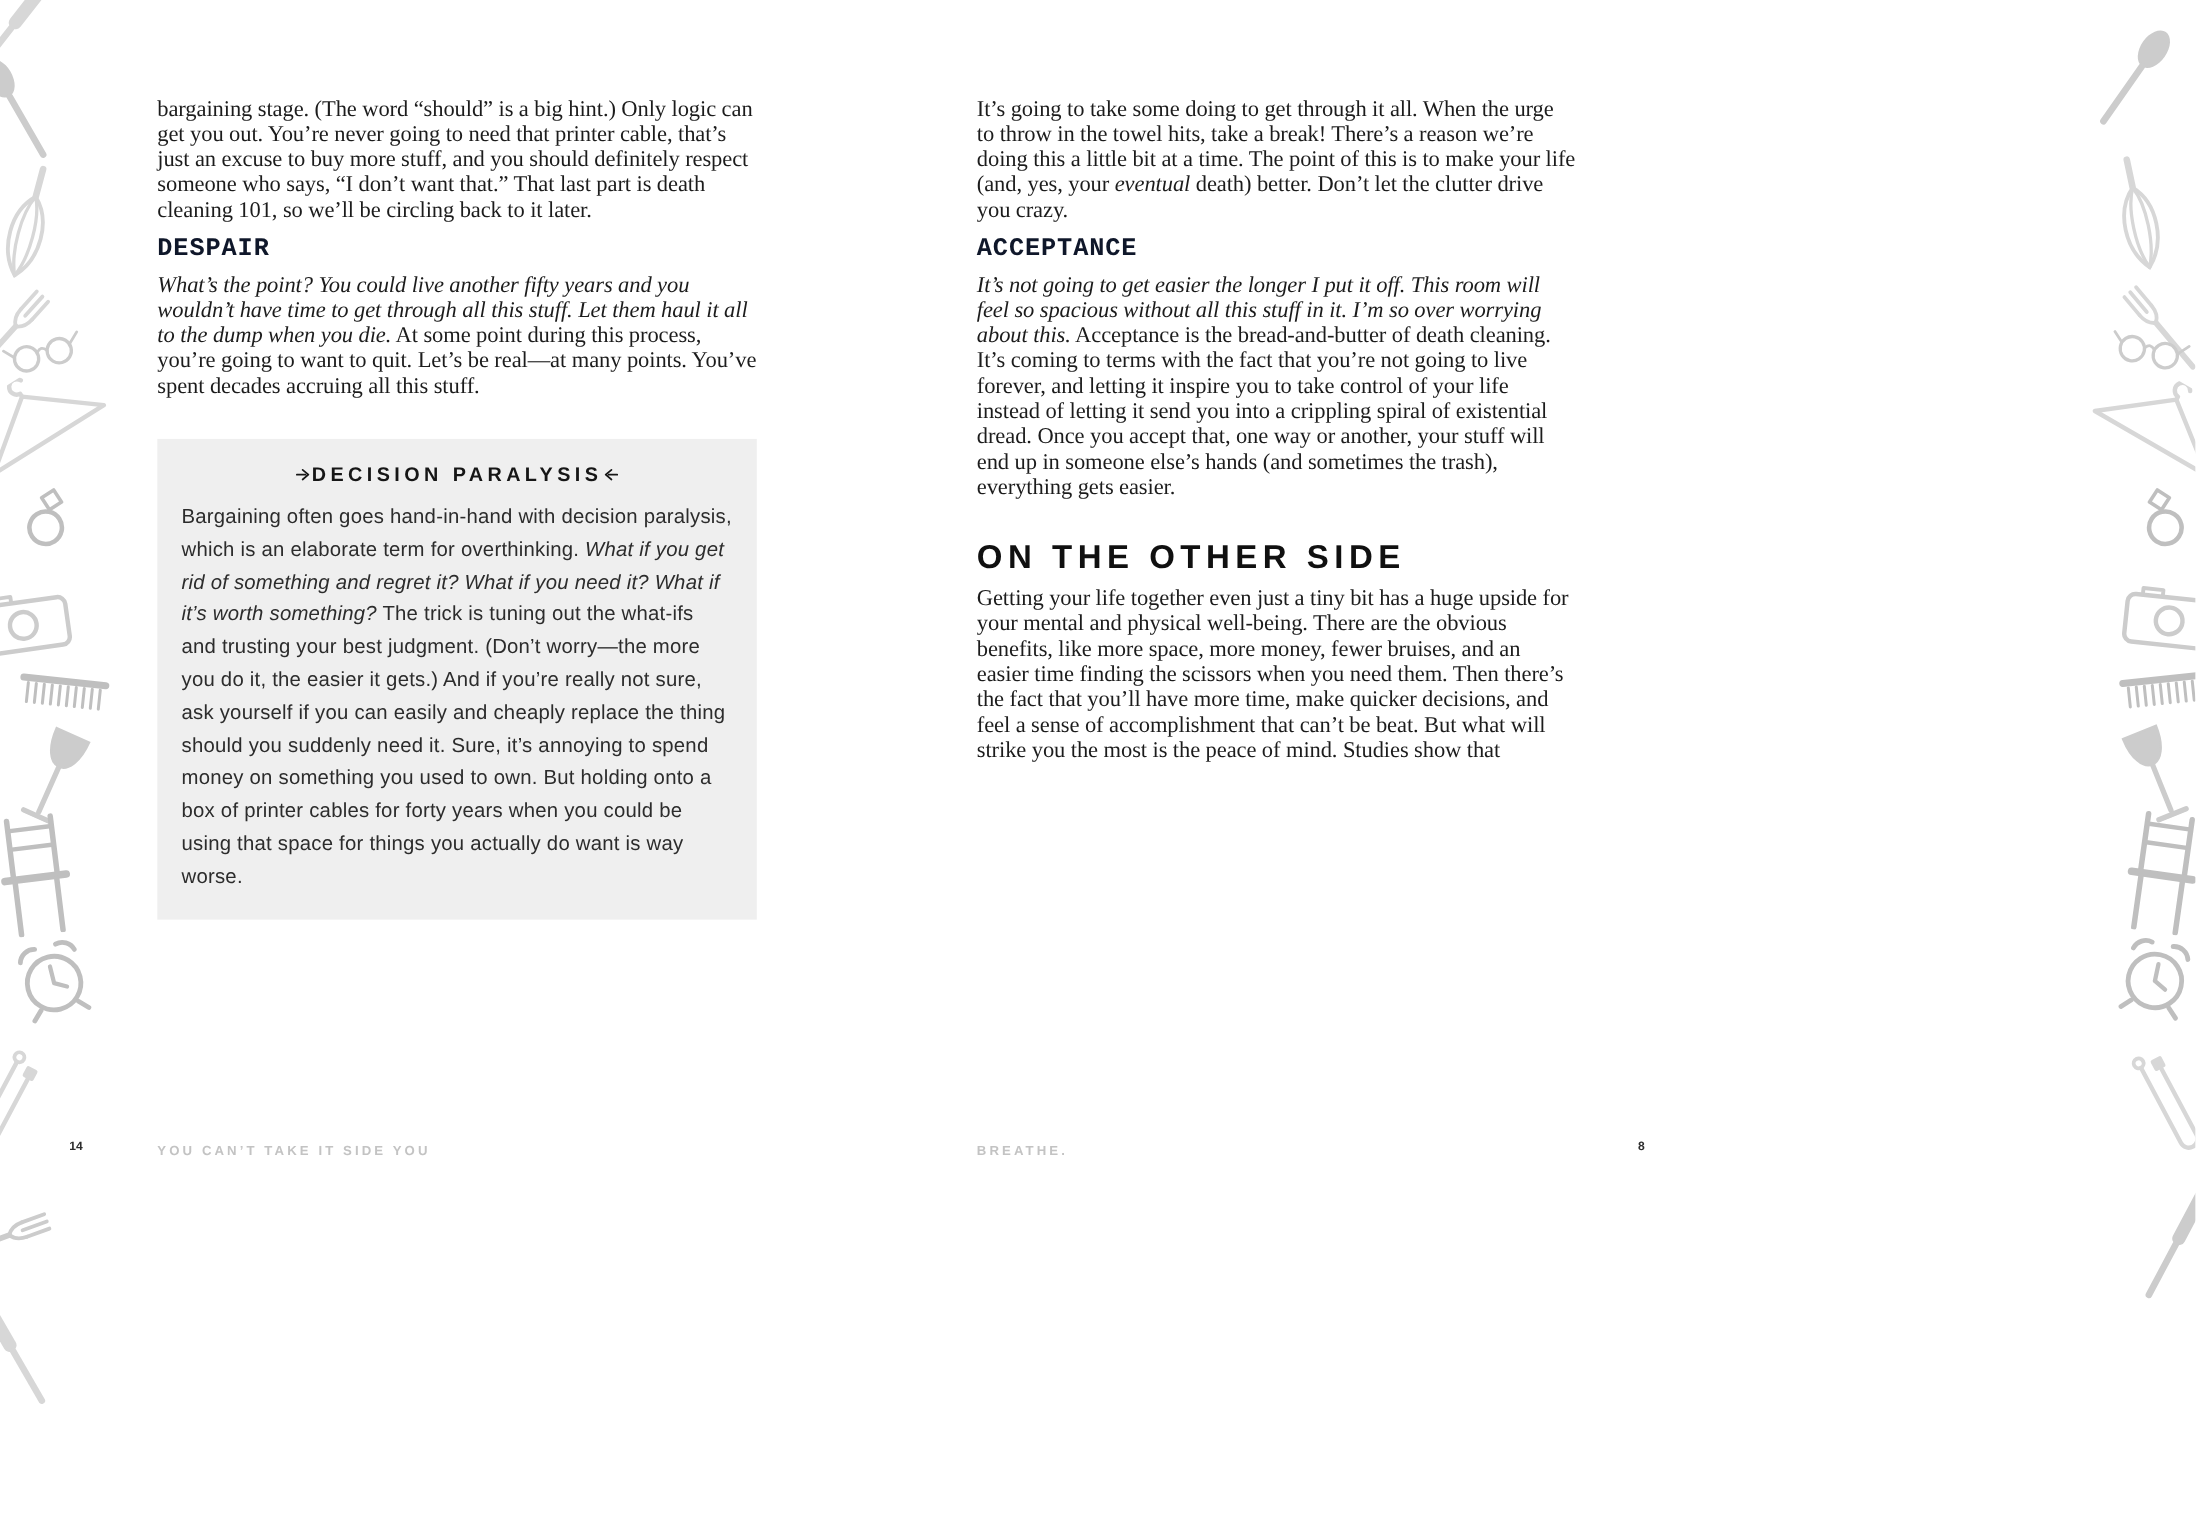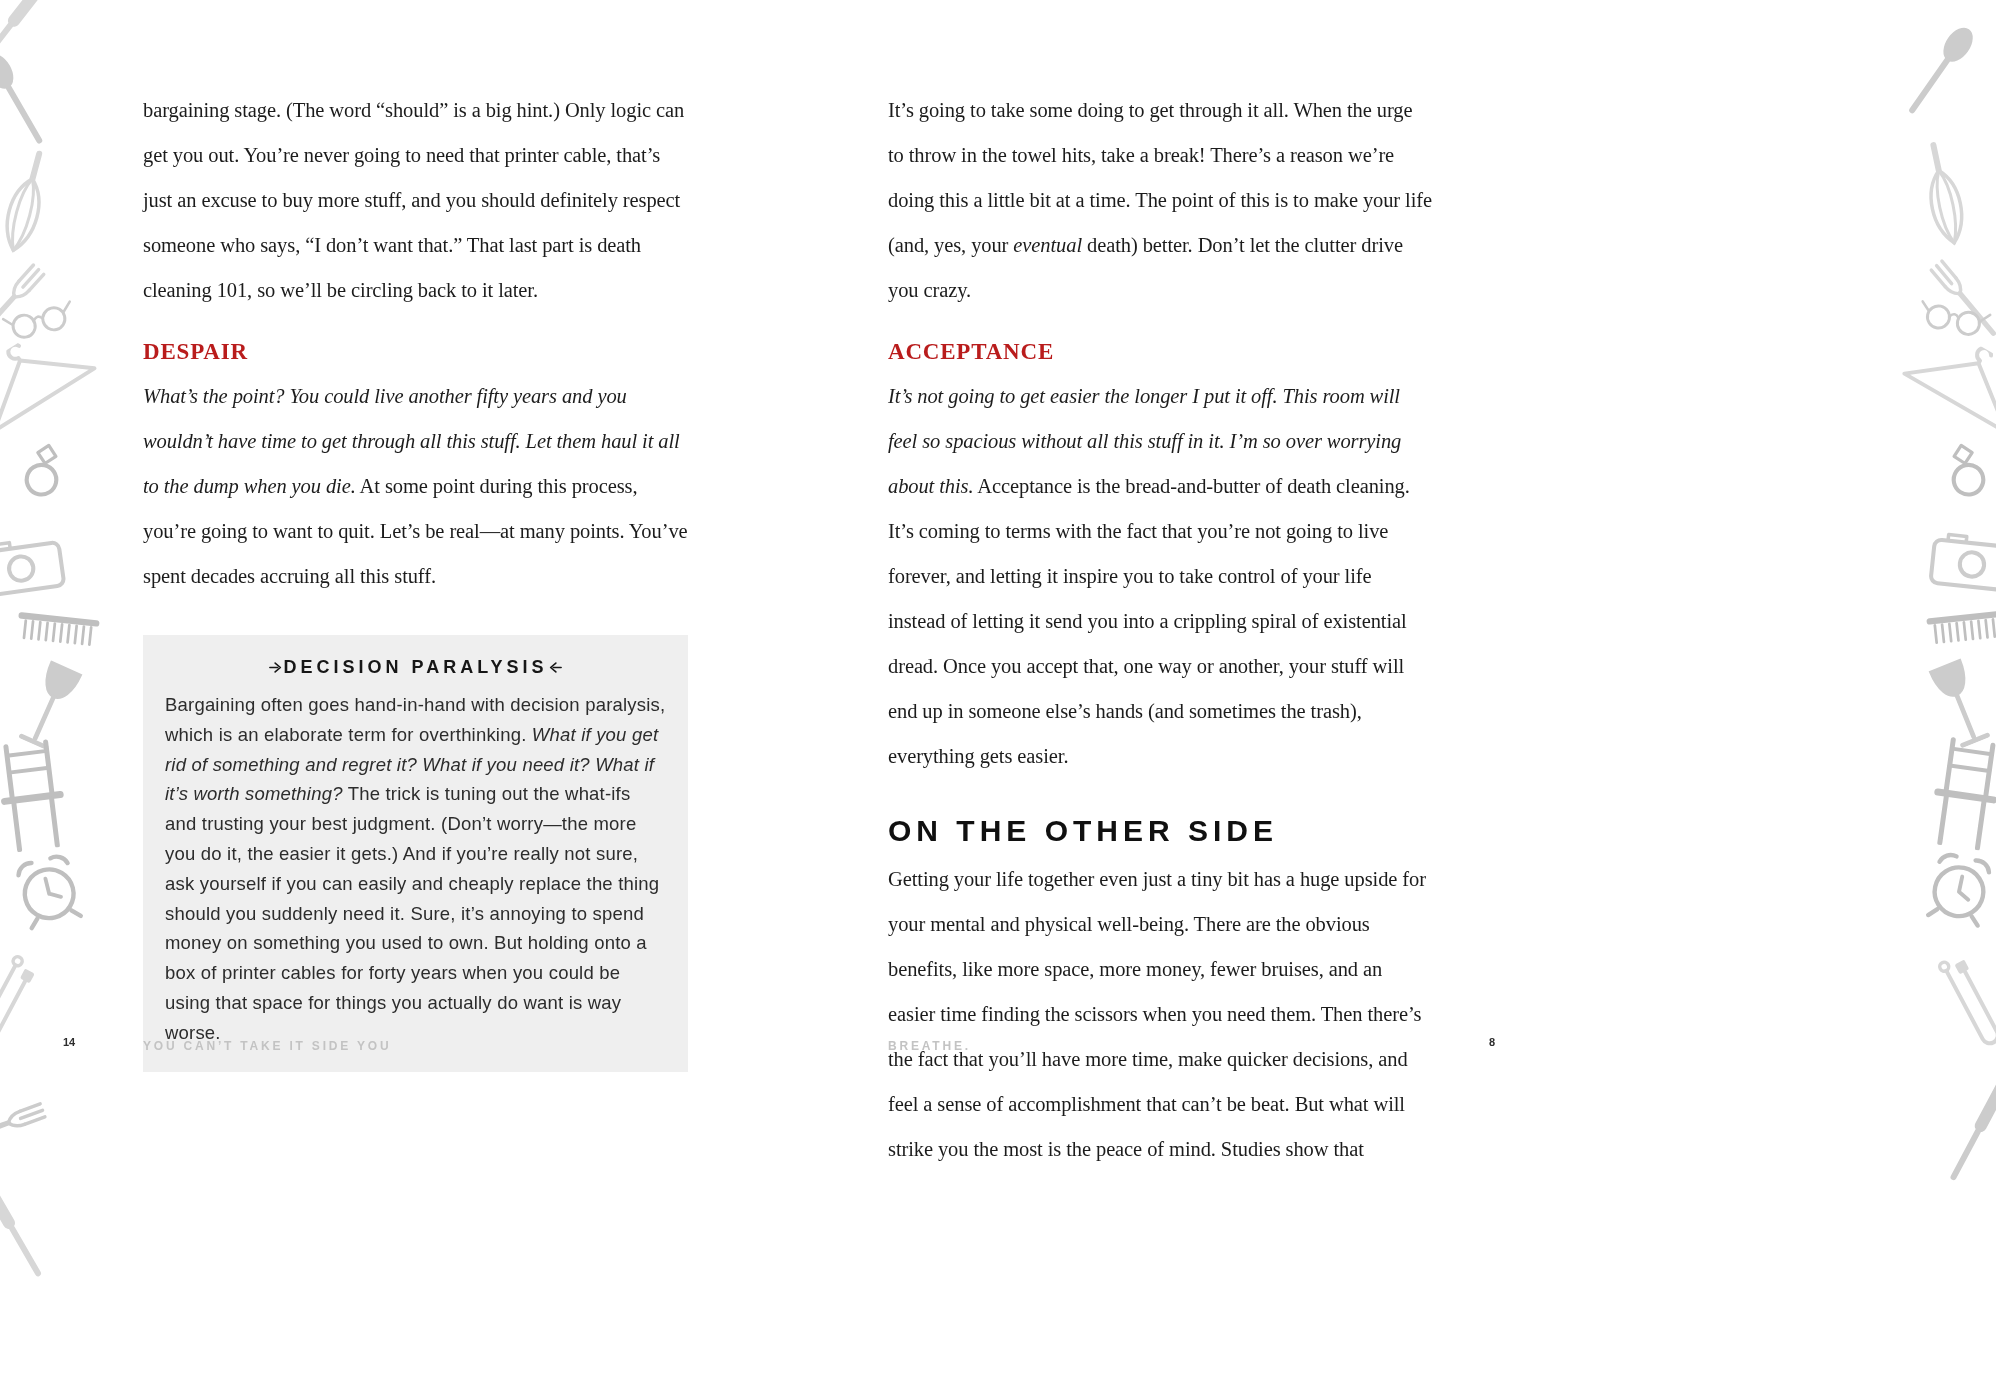--- a/index.html
+++ b/index.html
@@ -7,29 +7,29 @@
   #spread {
     position:relative; width:1996px; height:1396px;
     background:#ffffff; overflow:hidden;
     font-family:"Liberation Serif", serif;
   }
   .col { position:absolute; width:545px; top:88px; }
   #left-col  { left:143px; }
   #right-col { left:888px; }
 
   p.body {
-    font-size:20.5px; line-height:45px; color:#1c1c1c;
+    font-size:20.5px; line-height:23px; color:#1c1c1c;
     letter-spacing:-0.1px;
   }
   .it { font-style:italic; }
 
   h3.sect {
-    font-family:Liberation Serif, serif; font-weight:800;
-    font-size:23px; letter-spacing:0.8px; color:#b91c1c;
-    margin-top:26px; margin-bottom:9px;
+    font-family:Liberation Mono, monospace; font-weight:800;
+    font-size:23px; letter-spacing:0.8px; color:#0f172a;
+    margin-top:10px; margin-bottom:9px;
   }
   h2.big {
     font-family:"Liberation Sans", sans-serif; font-weight:800;
     font-size:30px; letter-spacing:5px; color:#101010;
     margin-top:35px; margin-bottom:9px; white-space:nowrap;
   }
 
   .graybox { background:#efefef; margin-top:36px; padding:22px 22px 24px 22px; }
   .graybox h4 {
     font-family:"Liberation Sans", sans-serif; font-weight:700;

